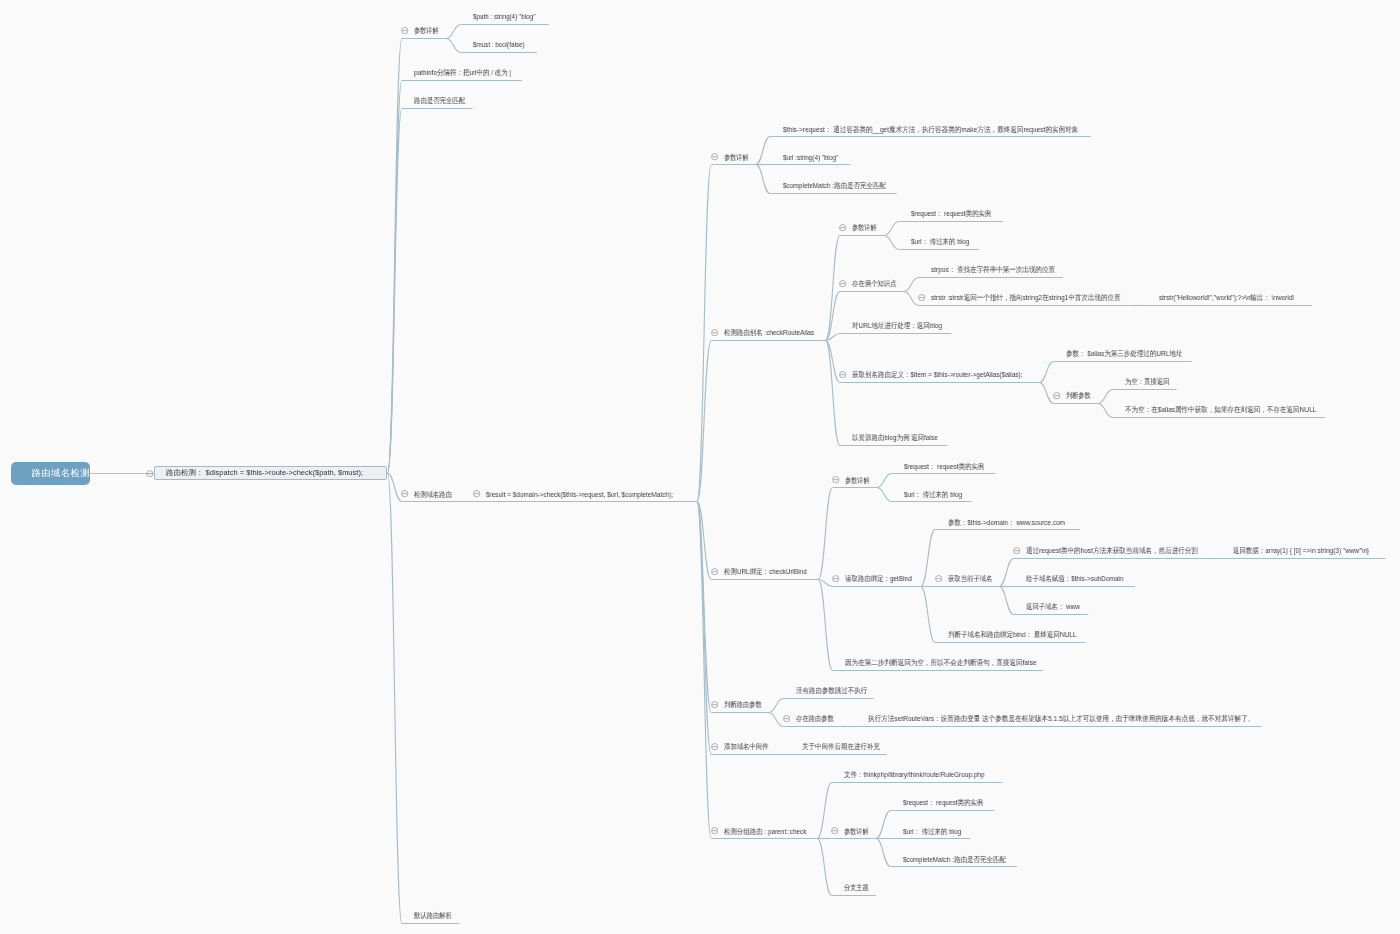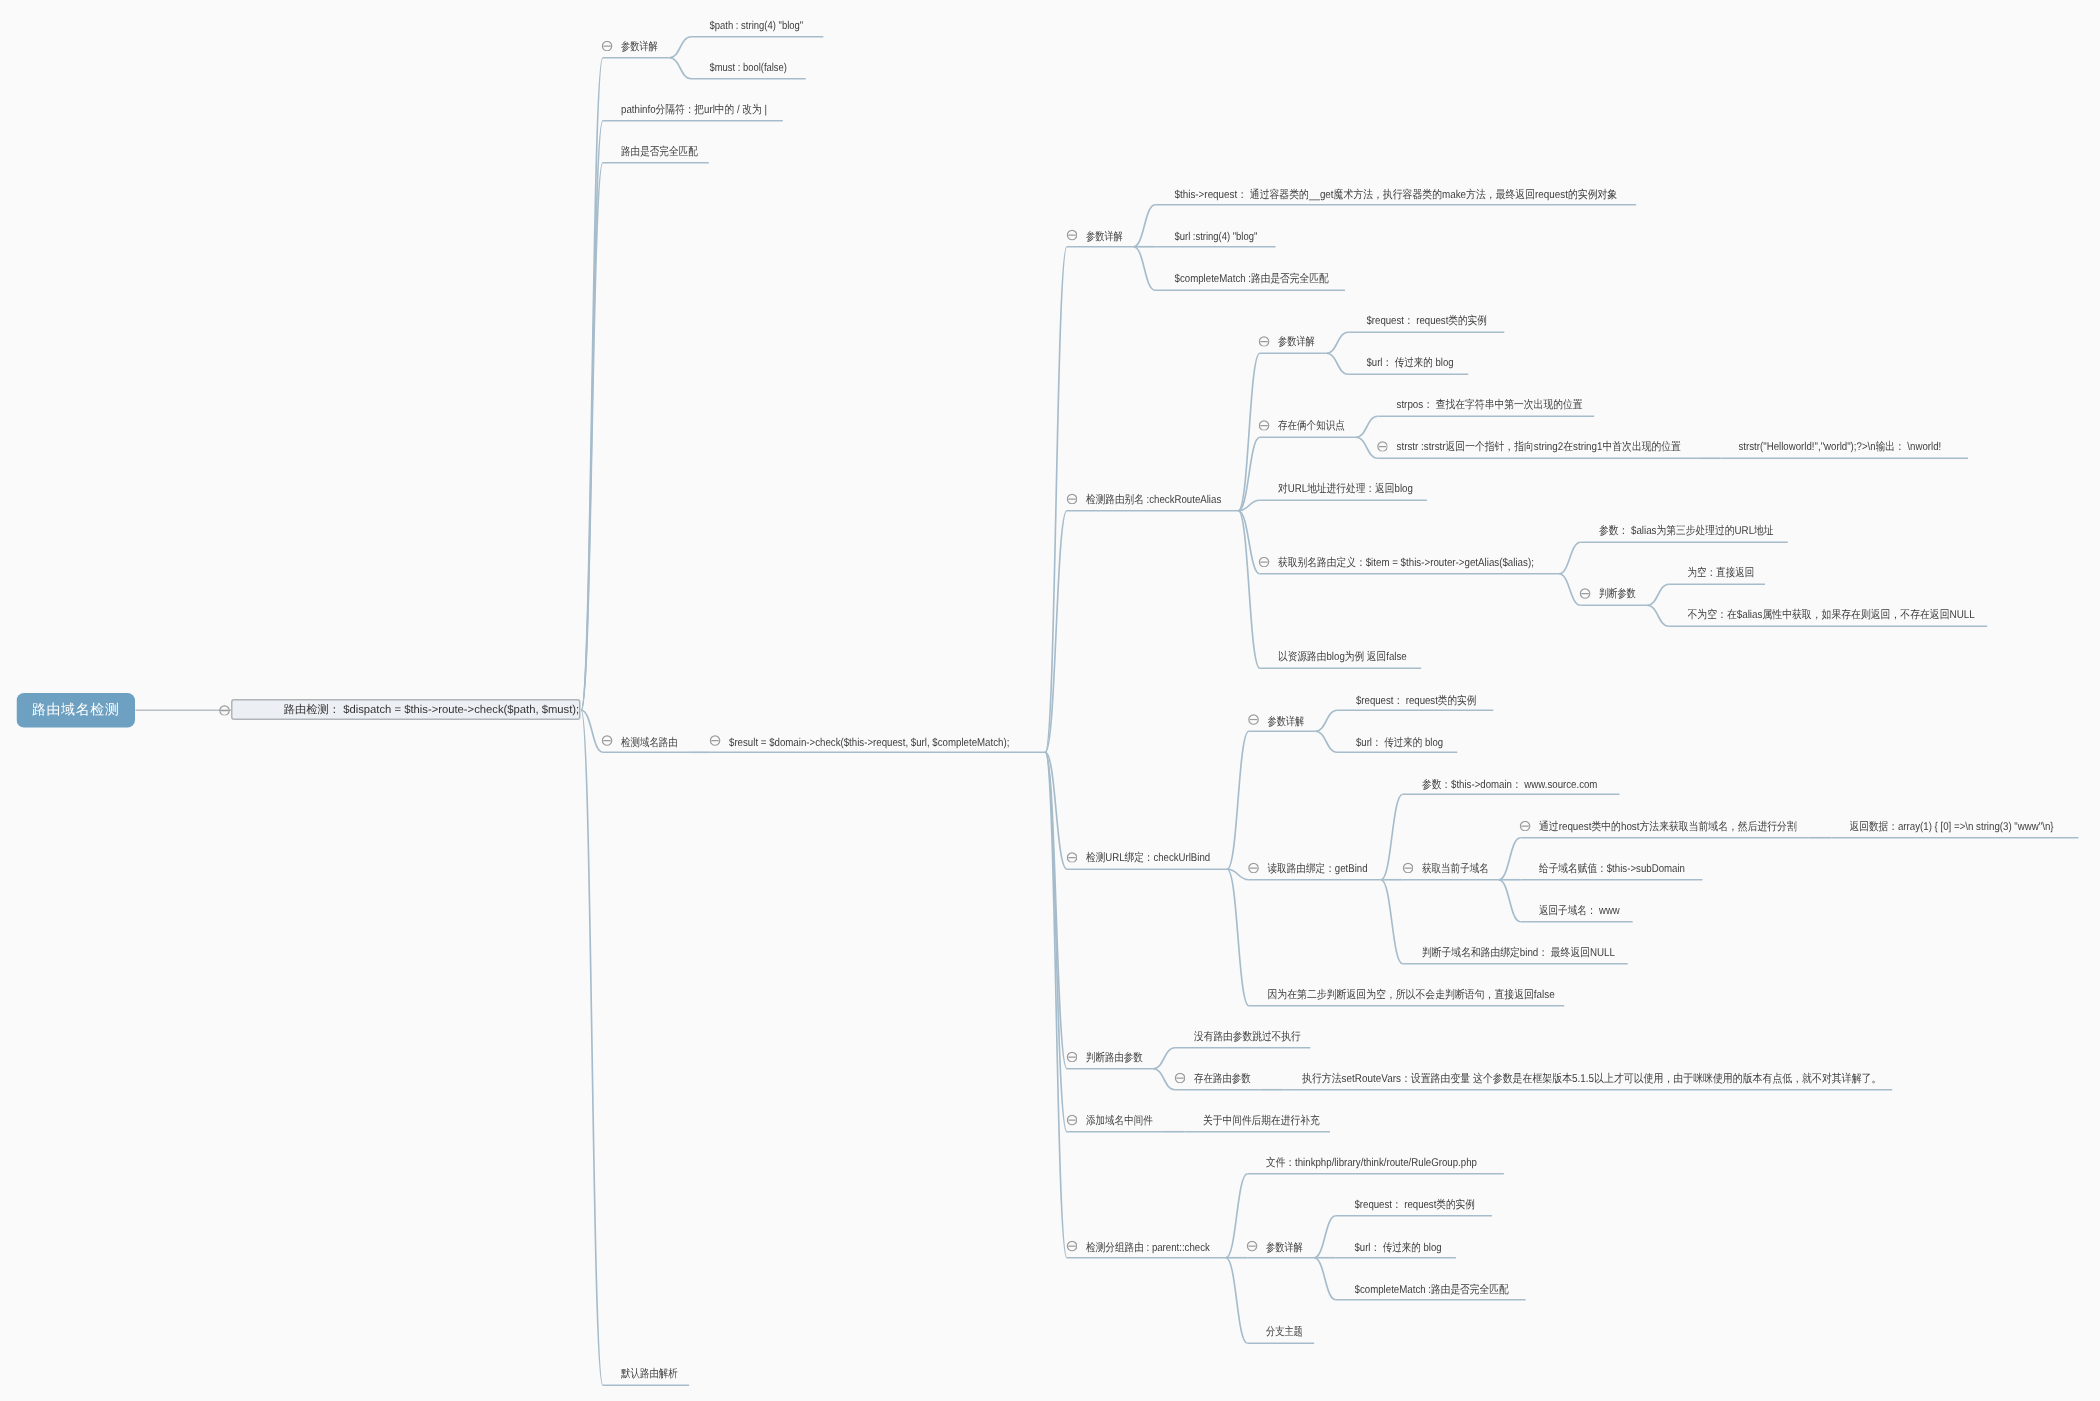--- a/index.html
+++ b/index.html
@@ -6,25 +6,25 @@
   html,body{margin:0;padding:0;}
   body{width:1400px;height:934px;overflow:hidden;background:#fafafa;
        font-family:"Liberation Sans",sans-serif;}
   #stage{position:relative;width:1400px;height:934px;}
   svg#wires{position:absolute;left:0;top:0;width:1400px;height:934px;pointer-events:none;}
   .node{position:absolute;white-space:nowrap;color:#3d3d3d;line-height:1;
         transform-origin:0 50%;-webkit-font-smoothing:antialiased;will-change:transform;}
   .tog{position:absolute;width:7.4px;height:7.4px;line-height:0;}
   .tog svg{display:block;}
   .root-node{position:absolute;background:#6da0c1;border-radius:5px;color:#ffffff;
-       text-align:center;white-space:nowrap;
+       text-align:right;white-space:nowrap;
        -webkit-font-smoothing:antialiased;will-change:transform;transform:translateZ(0);}
   .l1{position:absolute;background:#eceff3;border:1px solid #b0b5ba;border-radius:2px;
        color:#333333;white-space:nowrap;
-       -webkit-font-smoothing:antialiased;will-change:transform;transform:translateZ(0);text-align:right;}
+       -webkit-font-smoothing:antialiased;will-change:transform;transform:translateZ(0);}
 </style>
 </head>
 <body>
 
 <div id="stage">
   <svg id="wires">
       <path d="M90.3 473.5 H154.3" fill="none" stroke="#b9bfc5" stroke-width="1.1"></path>
       <path d="M387.46875 473.5 C394.66875 473.5 394.66875 38.5 401.86875 38.5" fill="none" stroke="#a6bccb" stroke-width="1.1"></path>
       <path d="M401.86875 38.5 H446.29875" fill="none" stroke="#a6bccb" stroke-width="1.1"></path>
       <path d="M446.29875 38.5 C453.49875 38.5 453.49875 24.5 460.69874999999996 24.5" fill="none" stroke="#a6bccb" stroke-width="1.1"></path>

